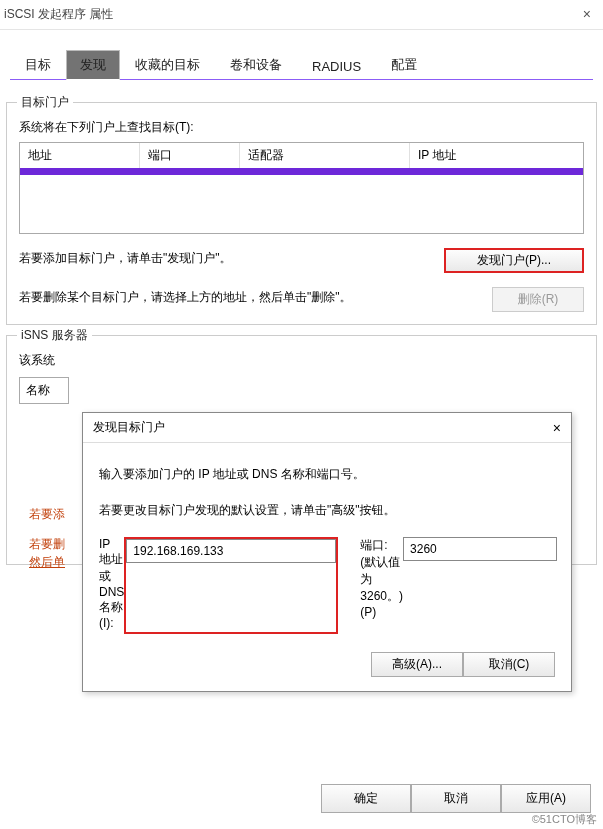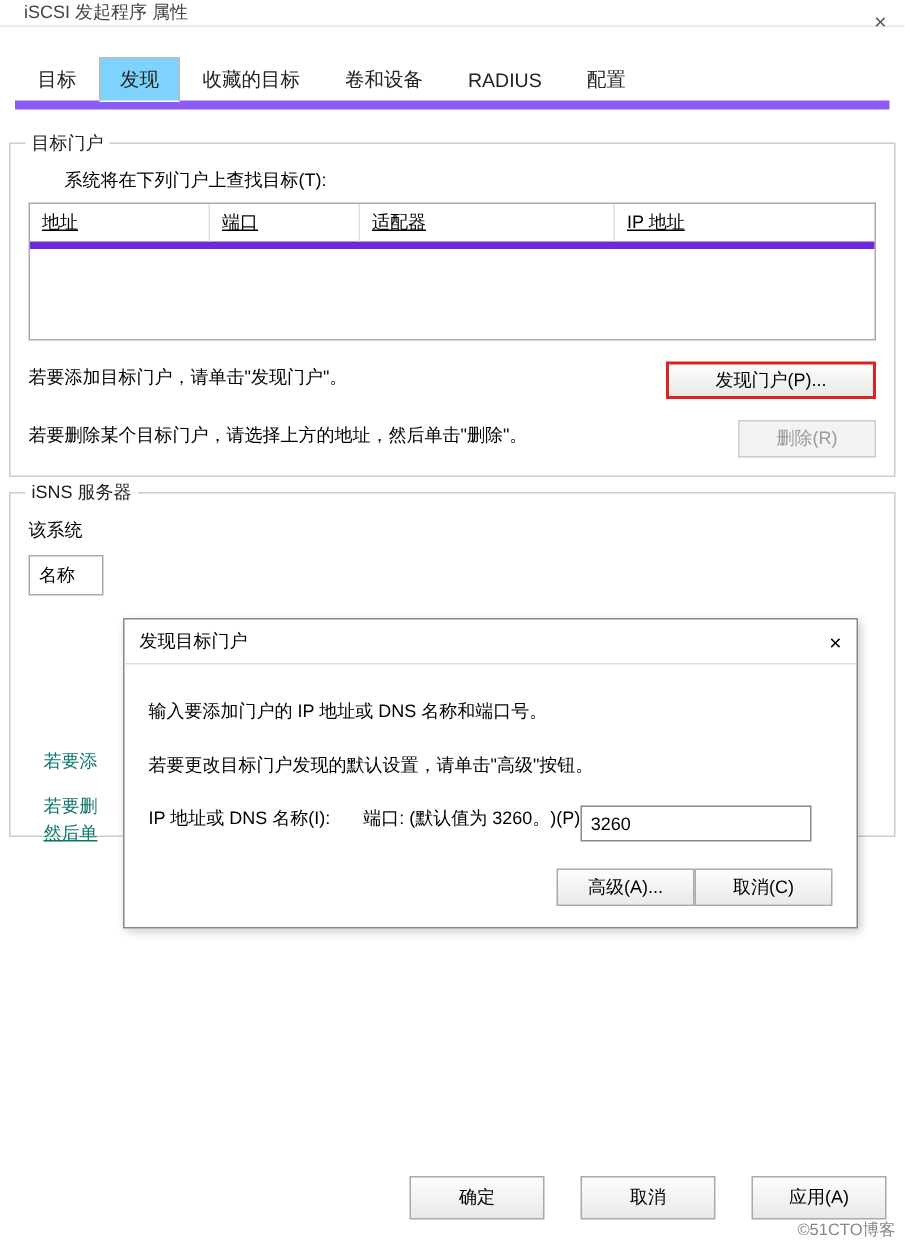--- a/index.html
+++ b/index.html
@@ -7,68 +7,68 @@
       margin: 0;
       font-family: "Microsoft YaHei", "SimSun", Arial, sans-serif;
       font-size: 12px;
       background: #fff;
       width: 603px;
       height: 829px;
       position: relative;
       color: #000;
     }
     .title-bar {
-      height: 18px;
+      height: 30px;
       display: flex;
       align-items: center;
-      padding: 0 16px;
+      padding: 0 4px;
       border-bottom: 1px solid #e5e5e5;
       position: relative;
     }
     .title-bar .title { flex: 1; font-size: 12px; color: #444;}
     .close-x { position: absolute; right: 12px; top: 6px; font-size: 14px; color: #555; cursor: pointer; }
     .tab-strip {
       margin: 18px 10px 0 10px;
       display: flex;
-      border-bottom: 6px solid #8b5cf6;
-      align-items: center;
+      border-bottom: 1px solid #8b5cf6;
+      align-items: flex-end;
     }
     .tab {
       padding: 6px 14px;
       border: 1px solid transparent;
       border-bottom: none;
       color: #222;
       cursor: pointer;
       font-size: 13px;
       position: relative;
       top: 1px;
     }
     .tab.active {
       border: 1px solid #bbb;
       border-bottom: 1px solid #fff;
-      background: #7dd3fc;
+      background: #737373;
     }
     .red-box { border: 2px solid #d22; }
     .tab.red-box { padding: 5px 13px; }
     .group {
       border: 1px solid #ccc;
       margin: 10px 6px;
       padding: 16px 12px 12px 12px;
       position: relative;
     }
     .group-title {
       position: absolute;
       top: -9px;
       left: 10px;
       background: #fff;
       padding: 0 4px;
       font-size: 12px;
       color: #222;
     }
-    .row { display: flex; align-items: center; margin-left: 24px; }
+    .row { display: flex; align-items: center; }
     .find-row { justify-content: space-between; margin-bottom: 6px;}
     .btn {
       background: linear-gradient(#fdfdfd,#e9e9e9);
       border: 1px solid #aaa;
       padding: 3px 14px;
       font-size: 12px;
       cursor: pointer;
       min-width: 92px;
       text-align: center;
     }
@@ -79,22 +79,21 @@
       cursor: default;
     }
     .tbl {
       border: 1px solid #aaa;
       width: 100%;
       height: 92px;
       background: #fff;
     }
     .tbl-head {
       display: flex;
-      border-bottom: 5px solid #6d28d9;
-      text-decoration: underline;
+      border-bottom: 7px solid #6d28d9;
     }
     .tbl-head > div {
       padding: 4px 8px;
       border-right: 1px solid #e0e0e0;
       font-size: 12px;
     }
     .tbl-body { height: 64px; }
     .desc-row {
       display: flex;
       justify-content: space-between;
@@ -145,34 +144,34 @@
       padding: 8px 16px 14px 16px;
       align-items: center;
     }
     .dlg-buttons .right { display:flex; gap: 14px;}
     .btn-ok { border: 1px solid #3b7ecc; box-shadow: 0 0 0 1px #6fa8e6 inset;}
     .footer-btns {
       position: absolute;
       bottom: 16px;
       right: 12px;
       display: flex;
-      gap: 24px;
+      gap: 0;
     }
     .footer-btns .btn { min-width: 90px; padding: 5px 14px;}
     .watermark {
       position: absolute;
       right: 6px;
       bottom: 2px;
       font-size: 11px;
       color: #888;
     }
     .behind-text {
       position: absolute;
       left: 22px;
-      color: #0f766e;
+      color: #c2410c;
       font-size: 12px;
       line-height: 1.7;
     }
   </style>
 </head>
 <body>
 
 <div class="title-bar">
   <span class="title">iSCSI 发起程序 属性</span>
   <span class="close-x">×</span>
@@ -229,20 +228,23 @@
     <span>发现目标门户</span>
     <span style="cursor:pointer;font-size:14px;">×</span>
   </div>
   <div class="dlg-body">
     <p>输入要添加门户的 IP 地址或 DNS 名称和端口号。</p>
     <p>若要更改目标门户发现的默认设置，请单击"高级"按钮。</p>
 
     <div class="fields">
       <div class="fld ip">
         <label>IP 地址或 DNS 名称(I):</label>
+        <span class="ip-wrap red-box">
+          <input type="text" value="192.168.169.133" style="">
+        </span>
       </div>
       <div class="fld port">
         <label>端口: (默认值为 3260。)(P)</label>
         <input type="text" value="3260" style="">
       </div>
     </div>
   </div>
   <div class="dlg-buttons">
     <button class="btn">高级(A)...</button>
     <div class="right">

